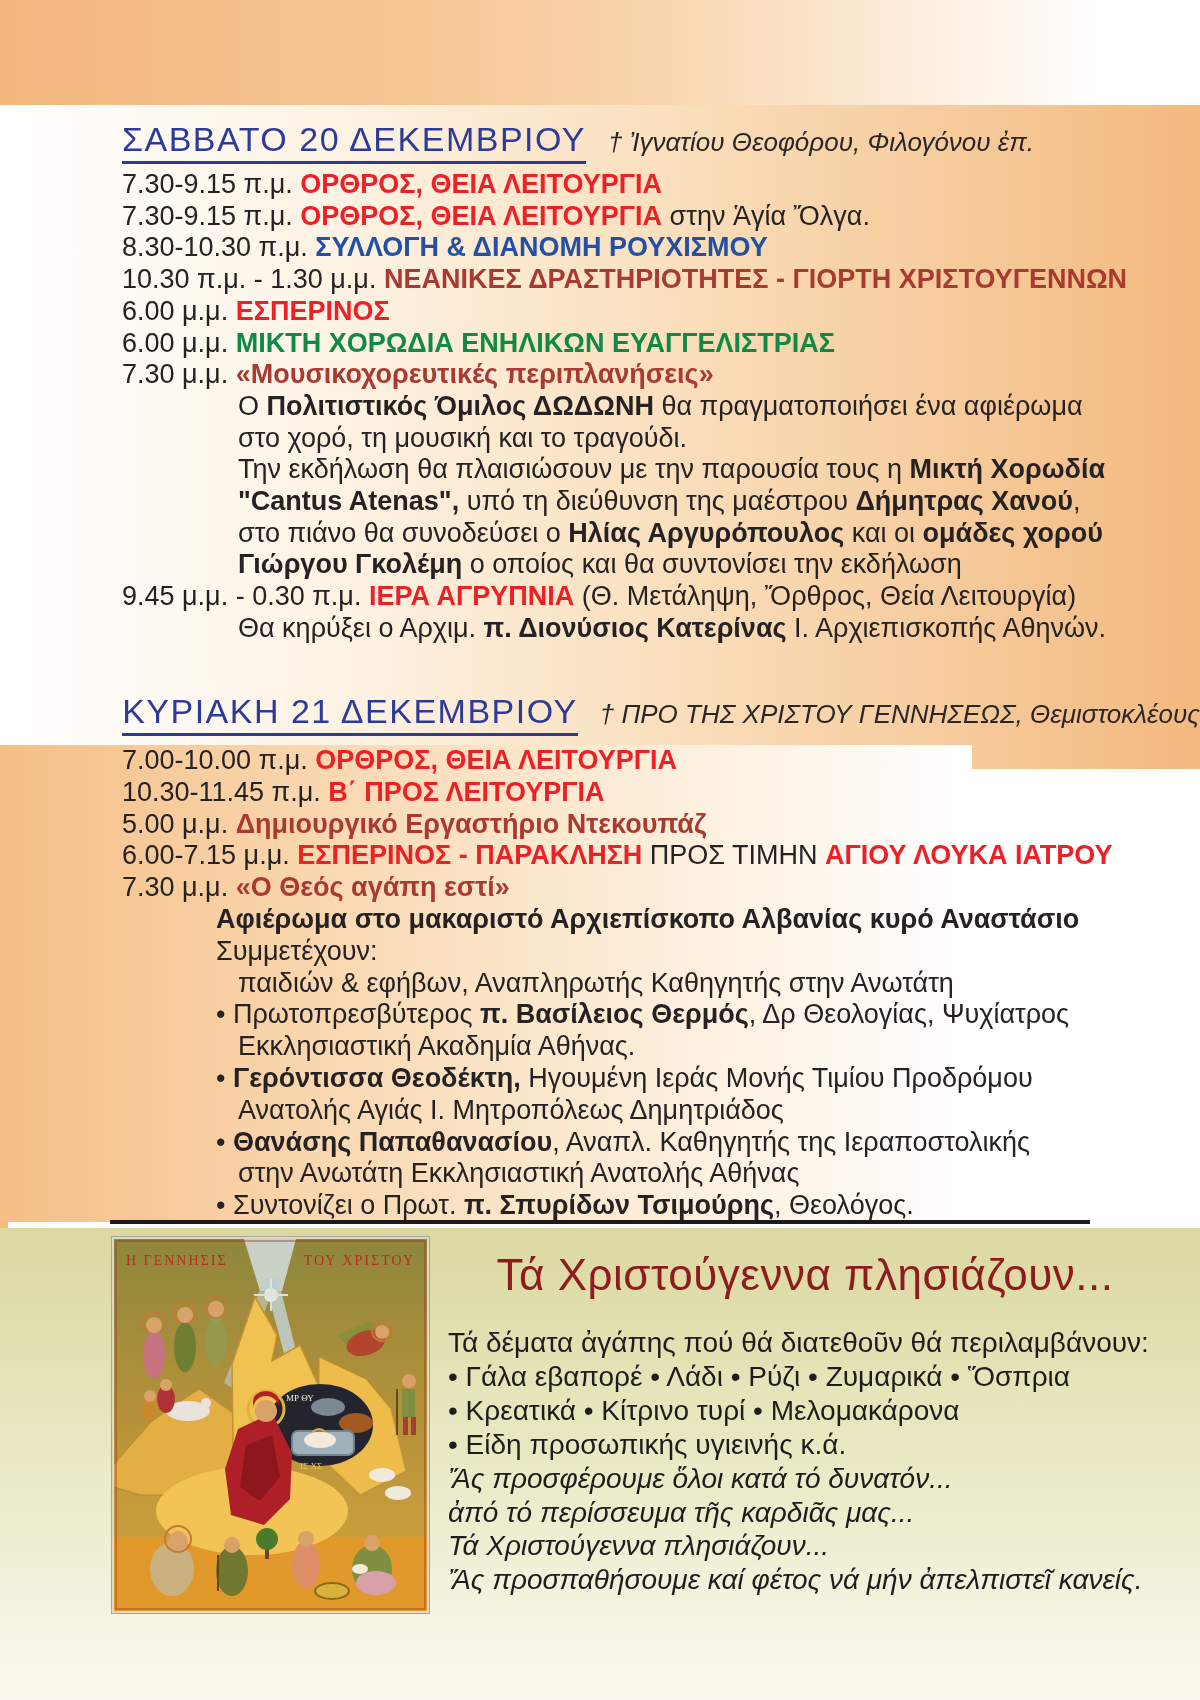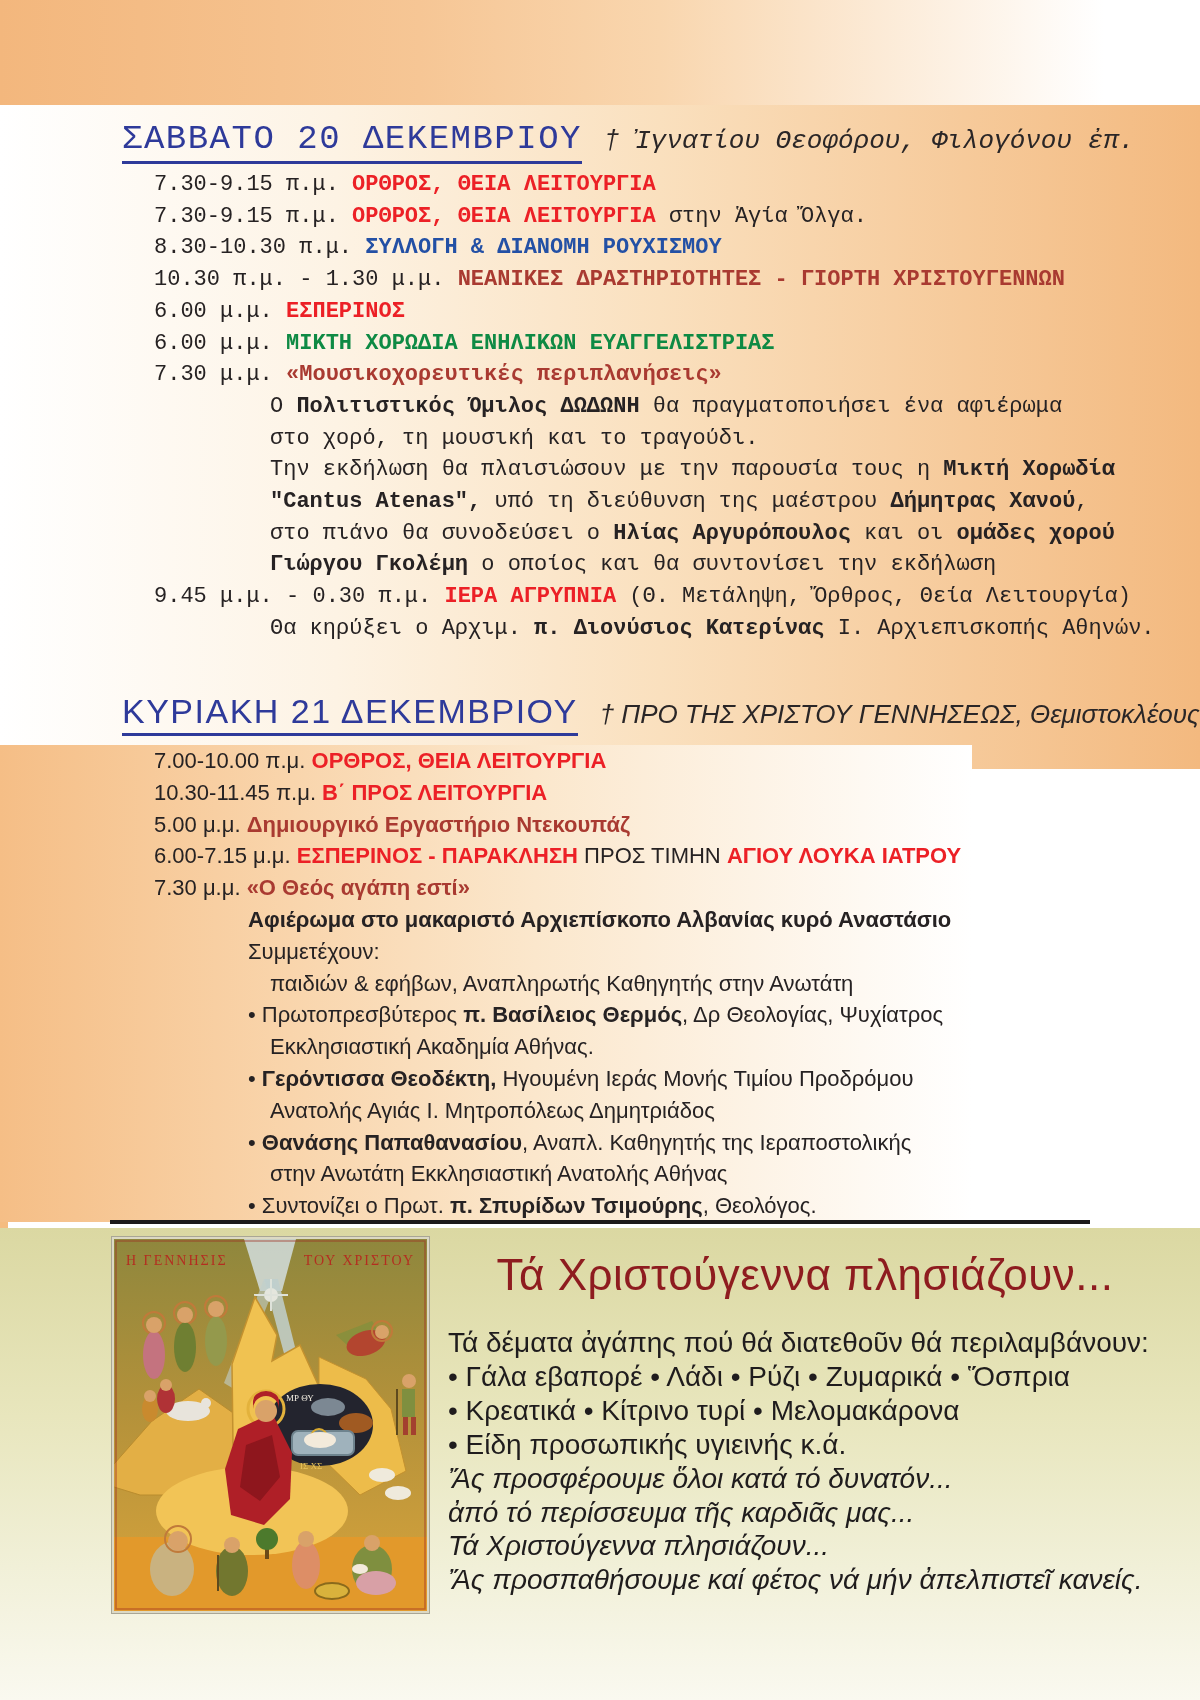--- a/index.html
+++ b/index.html
@@ -6,39 +6,39 @@
   body{
     width:1200px;height:1700px;position:relative;overflow:hidden;
     font-family:"Liberation Sans","DejaVu Sans",sans-serif;
     background:#fff;
   }
   
   .top-band{position:absolute;left:0;top:0;width:1200px;height:105px;
     background:linear-gradient(to right,#F3B77D 0%,#F6C695 35%,#F9D6AE 55%,#FFFFFF 92%);}
   .sec1{position:absolute;left:0;top:105px;width:1200px;height:664px;
     background:linear-gradient(to right,#FFFFFF 0%,#FDF3E4 28%,#FAE0BE 55%,#F3B97F 100%);
-    box-sizing:border-box;padding:12px 0 0 122px;font-family:Liberation Mono, monospace;}
+    box-sizing:border-box;padding:12px 0 0 122px;}
   .band2{position:absolute;left:0;top:681px;width:1200px;height:64px;
     background:linear-gradient(to right,#F4B87C 0%,#F7C globalization99 0%,#F7CA9B 45%,#FDEBD8 75%,#FFFFFF 95%);
-    box-sizing:border-box;padding:8px 0 0 122px;}
+    box-sizing:border-box;padding:8px 0 0 122px;text-align:center;}
   .sec2{position:absolute;left:0;top:745px;width:972px;height:477px;
     background:linear-gradient(to right,#F5BE86 0%,#F9D5AC 30%,#FBE7CC 55%,#FFFFFF 100%);
     box-sizing:border-box;padding:0 0 0 122px;}
   .left-strip{position:absolute;left:0;top:287px;width:8px;height:1306px;
     background:#F5BC80;}
   .rule{position:absolute;left:110px;top:1220px;width:980px;height:4px;background:#1D1A1B;}
   .bottom{position:absolute;left:0;top:1228px;width:1200px;height:472px;
     background:linear-gradient(180deg,#DBD8A2 0%,#E8E6BD 40%,#F1F0D8 72%,#FAF9F0 100%);}
   
   .hdr-row{white-space:nowrap;margin-bottom:8px;}
   .hdr{color:#2E3A9A;font-size:34px;letter-spacing:1.5px;
     border-bottom:3px solid #2E3A9A;padding-bottom:3px;line-height:44px;}
   .sub{color:#2A2627;font-size:26px;font-style:italic;margin-left:22px;}
   
-  .lines{font-size:22px;line-height:31.7px;margin-left:32px;}
+  .lines{font-size:27px;line-height:31.7px;}
   .sec2 .lines{line-height:31.8px;}
   .line{white-space:nowrap;}
   .L1{padding-left:94px;}
   .L2{padding-left:116px;}
   .sg-t,.sg-k{color:#262223;font-weight:400;}
   .sg-kb{color:#262223;font-weight:700;}
   .sg-r{color:#EC2026;font-weight:700;}
   .sg-b{color:#2350A5;font-weight:700;}
   .sg-m{color:#A93A31;font-weight:700;}
   .sg-g{color:#0E8A44;font-weight:700;}

